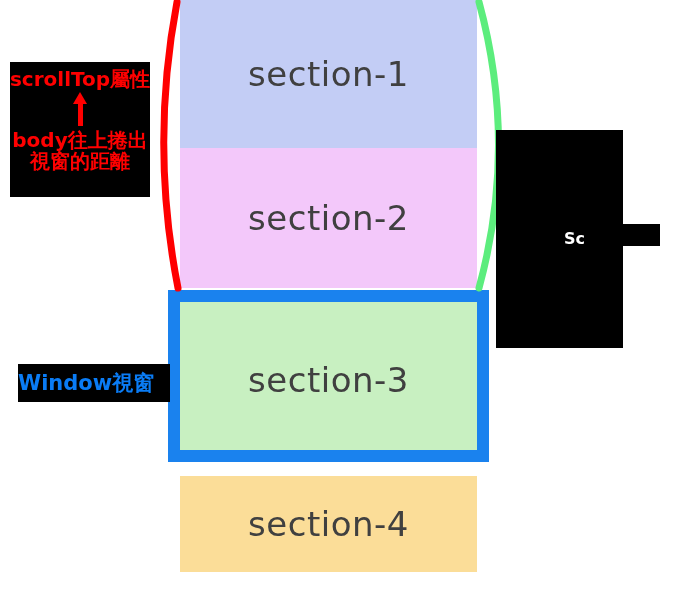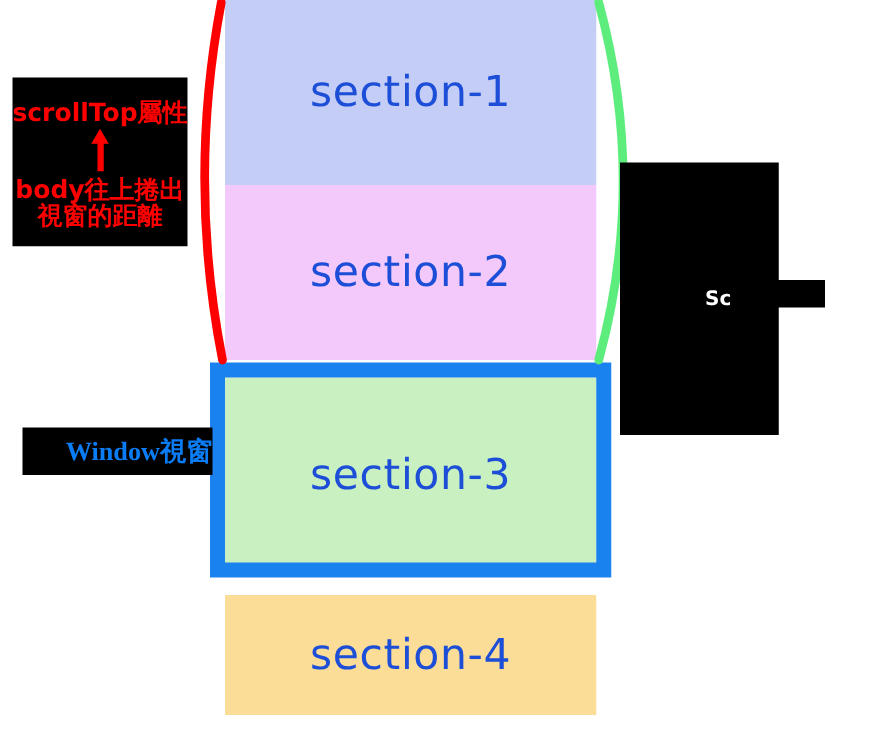--- a/index.html
+++ b/index.html
@@ -26,21 +26,21 @@
     width: 297px;
     height: 602px;
   }
   .section {
     position: absolute;
     left: 0;
     width: 297px;
     display: flex;
     align-items: center;
     justify-content: center;
-    color: #1d4ed8;
+    color: #404040;
     font-size: 34px;
     font-weight: 400;
     letter-spacing: 0.5px;
   }
   .sec1 { top: 0px;   height: 148px; background: #c3cdf5; }
   .sec2 { top: 148px; height: 140px; background: #f3c8fa; }
   .sec3 { top: 302px; height: 156px; background: #c8f0c1; }
   .sec4 { top: 476px; height: 96px; background: #fbdd98; }
 
   
@@ -73,21 +73,21 @@
     left: 10px;
     top: 62px;
     width: 140px;
     height: 135px;
     background: #000000;
     z-index: 8;
     display: flex;
     flex-direction: column;
     align-items: center;
     justify-content: flex-start;
-    padding-top: 18px;
+    padding-top: 7px;
     box-sizing: border-box;
   }
   .callout-left .line {
     color: #ff0000;
     font-size: 20px;
     font-weight: bold;
     line-height: 1.05;
     white-space: nowrap;
   }
   .arrow-up {
@@ -112,29 +112,28 @@
     height: 0;
     border-left: 7px solid transparent;
     border-right: 7px solid transparent;
     border-bottom: 12px solid #ff0000;
   }
 
   
   .label-window {
     position: absolute;
     left: 18px;
-    top: 342px;
+    top: 364px;
     width: 152px;
     height: 38px;
     background: #000000;
     z-index: 8;
     display: flex;
     align-items: center;
-    justify-content: flex-end;
-    font-family: Liberation Serif, serif;
+    justify-content: flex-start;
   }
   .label-window span {
     color: #0a7cf5;
     font-size: 21px;
     font-weight: bold;
     white-space: nowrap;
   }
 
   
   .panel-right {

